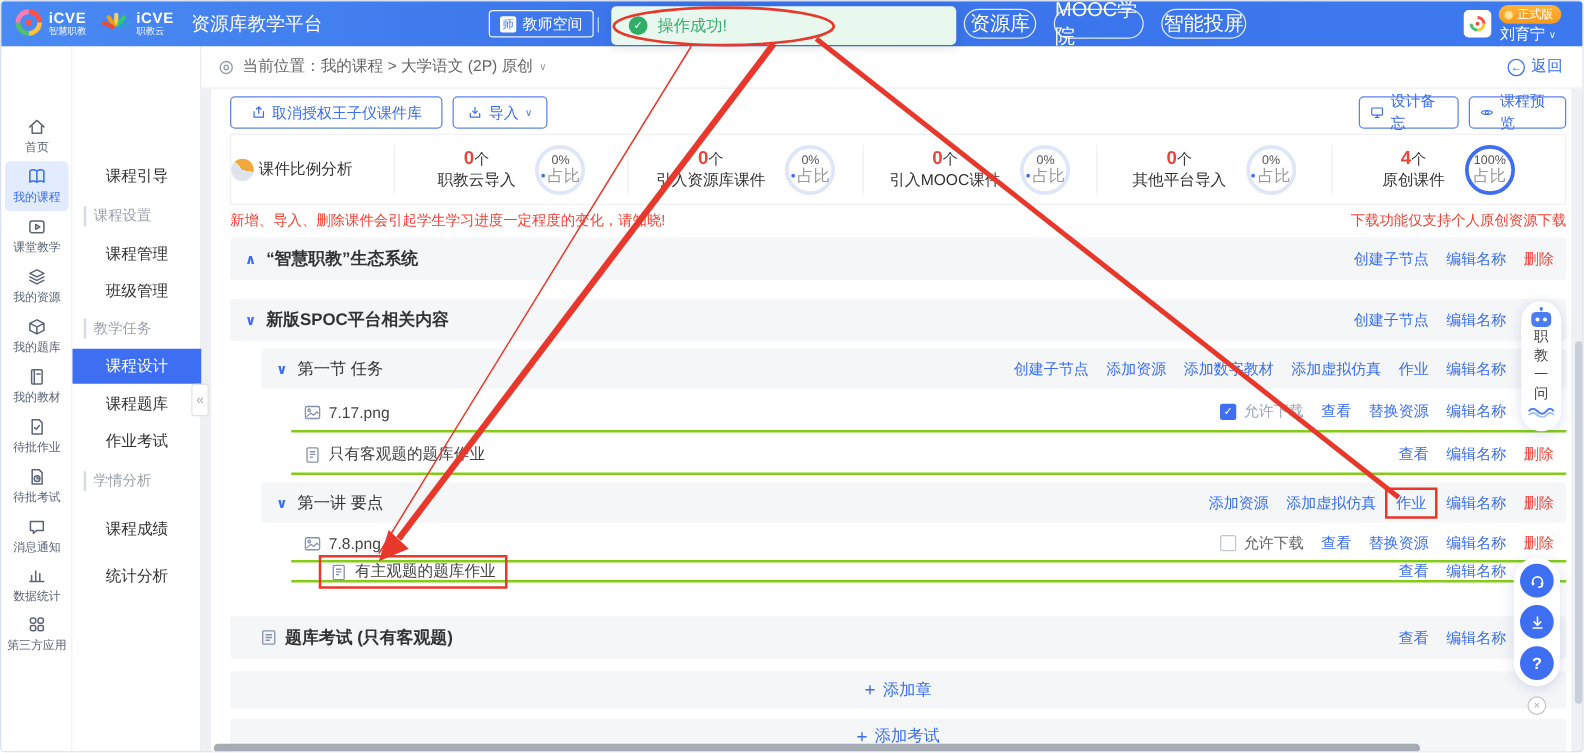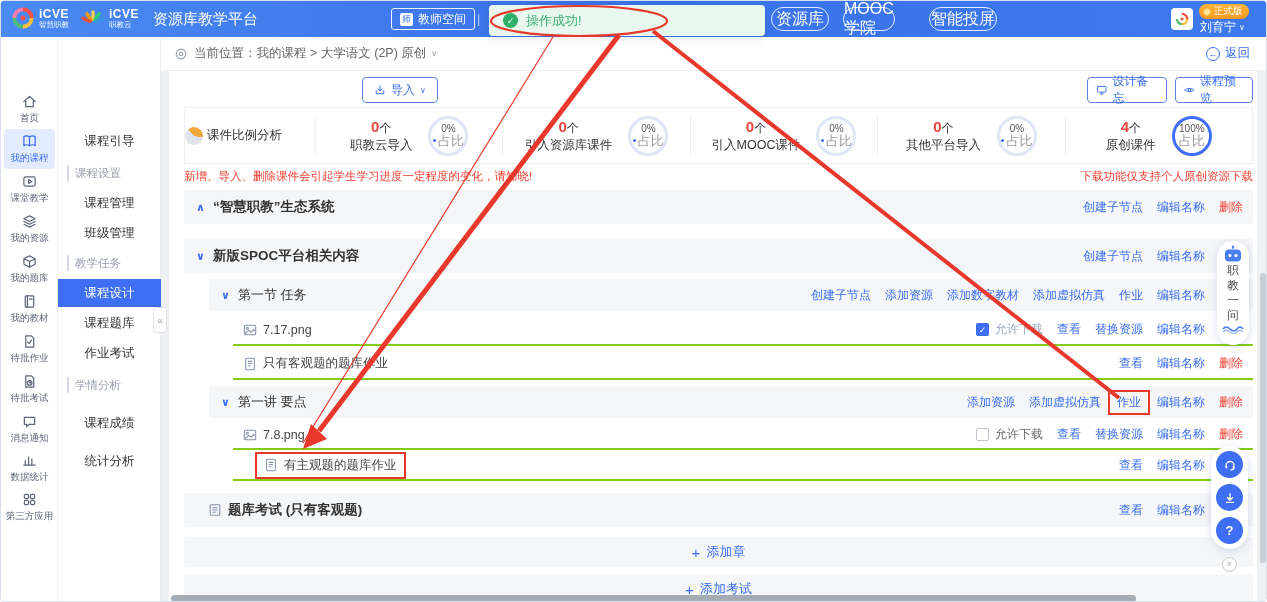--- a/index.html
+++ b/index.html
@@ -145,21 +145,21 @@
 
     <div class="tspace">
       <span class="sq">师</span>
       <span>教师空间</span>
     </div>
     <span class="hdivider">|</span>
 
     <div class="pill" style="left:770px;width:58px;">
         <span>资源库</span>
       </div>
-    <div class="pill" style="left:842px;width:52px;">
+    <div class="pill" style="left:842px;width:72px;">
         <span>MOOC学院</span>
       </div>
     <div class="pill" style="left:928px;width:68px;">
         <span>智能投屏</span>
       </div>
 
     <div class="mini-icon">
       <svg width="14" height="14" viewBox="0 0 22 22">
         <path d="M11 3 A8 8 0 0 1 19 11" stroke="#ff5043" stroke-width="3.8" fill="none"></path>
         <path d="M19 11 A8 8 0 0 1 11 19" stroke="#ffc23d" stroke-width="3.8" fill="none"></path>
@@ -284,20 +284,26 @@
     <span class="crumb-txt">我的课程 &gt; 大学语文 (2P) 原创</span>
     <span class="crumb-caret">∨</span>
     <span class="backbtn">
       <span class="bc">←</span>
       <span>返回</span>
     </span>
   </div>
 
   <div class="card">
 
+    <div class="btn" style="left:15px;top:6px;width:170px;">
+      <svg viewBox="0 0 16 16">
+          <path d="M3 7 V13 H13 V7 M8 9 V2.5 M5.5 4.5 L8 2 L10.5 4.5"></path>
+        </svg>
+      <span>取消授权王子仪课件库</span>
+    </div>
     <div class="btn" style="left:193px;top:6px;width:76px;">
       <svg viewBox="0 0 16 16">
           <path d="M3 9 V13 H13 V9 M8 2.5 V9 M5.5 6.5 L8 9 L10.5 6.5"></path>
         </svg>
       <span>导入</span>
       <span class="caret" style="color:#3a6ef0;">∨</span>
     </div>
     <div class="btn" style="left:918px;top:6px;width:80px;">
       <svg viewBox="0 0 16 16">
           <rect x="2" y="3" width="12" height="8" rx="1"></rect>
@@ -467,21 +473,21 @@
       <span class="acts">
         <span class="cb off"></span>
         <span class="cbl">允许下载</span>
         <span class="al">查看</span>
         <span class="al">替换资源</span>
         <span class="al">编辑名称</span>
         <span class="al del">删除</span>
       </span>
     </div>
 
-    <div class="row leafrow" style="top:380px;left:64px;width:1020px;height:30px;">
+    <div class="row leafrow" style="top:380px;left:64px;width:1020px;height:15px;">
       <span class="rframe" style="margin-left:22px;">
         <span class="ficon" style="margin:0;">
           <svg width="14" height="14" viewBox="0 0 16 16" fill="none" stroke="#8592ad" stroke-width="1.2">
               <rect x="3" y="1.5" width="10" height="13" rx="1"></rect>
               <path d="M5.5 5 H10.5 M5.5 7.5 H10.5 M5.5 10 H8.5"></path>
             </svg>
         </span>
         <span class="tleaf">有主观题的题库作业</span>
       </span>
       <span class="acts">

